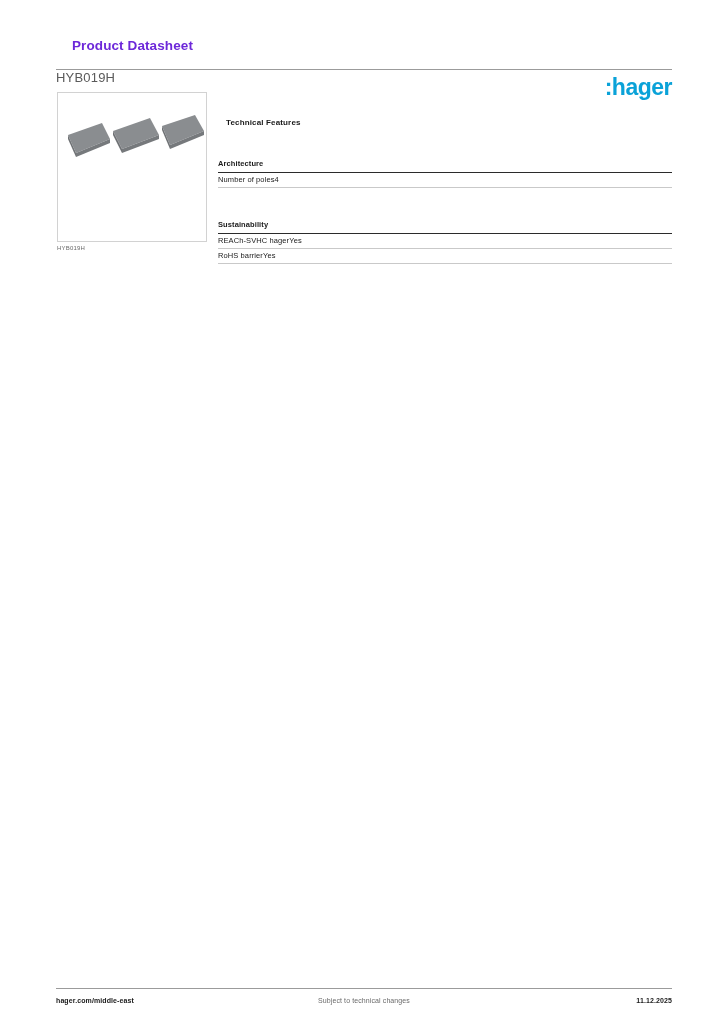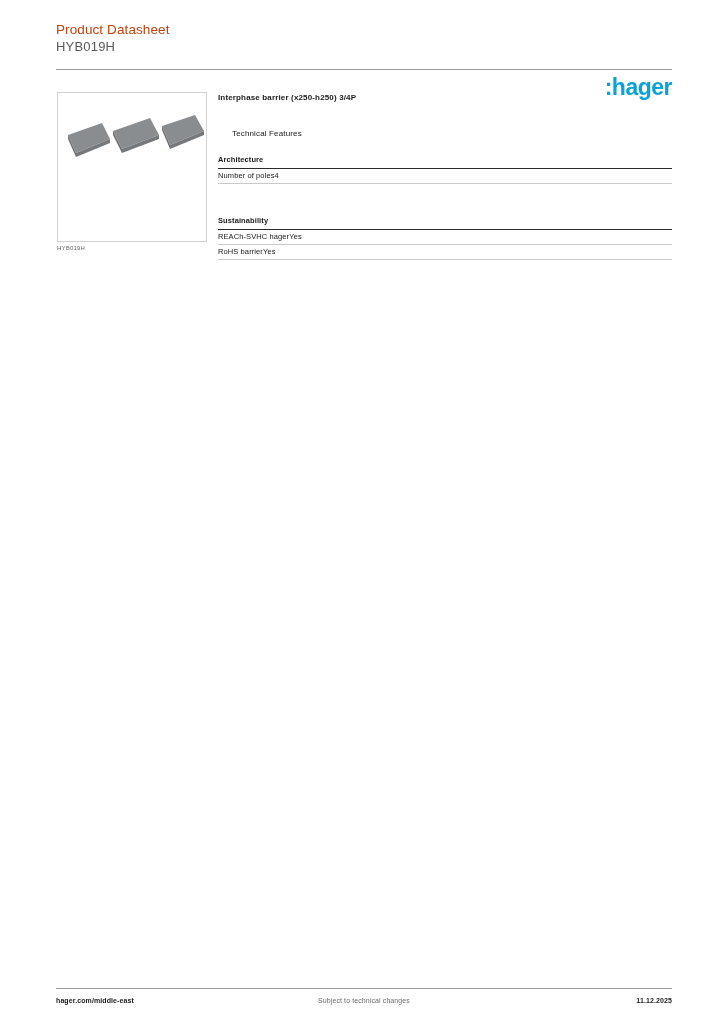--- a/index.html
+++ b/index.html
@@ -30,25 +30,25 @@
     width: 616px;
     height: 44px;
   }
   .title-block {
     position: absolute;
     left: 0;
     top: 0;
   }
   .doc-title {
     font-size: 13.5px;
-    font-weight: normal;
-    color: #c2410c;
+    font-weight: bold;
+    color: #6d28d9;
     letter-spacing: 0.1px;
     line-height: 16px;
-    margin: 0;
+    margin: 16px;
   }
   .doc-subtitle {
     font-size: 13px;
     font-weight: normal;
     color: #5a5a5a;
     line-height: 16px;
     margin: 1px 0 0 0;
     letter-spacing: 0.2px;
   }
   .logo {
@@ -104,31 +104,31 @@
   .prod-name {
     font-size: 8px;
     font-weight: bold;
     color: #1a1a1a;
     letter-spacing: 0.15px;
     margin: 0 0 0 0;
     line-height: 11px;
   }
   .section-title {
     font-size: 8px;
-    font-weight: normal;
+    font-weight: bold;
     color: #1a1a1a;
     letter-spacing: 0.15px;
-    margin: 14px;
+    margin: 8px;
     line-height: 11px;
   }
   .tech-features {
     margin-top: 25px;
   }
   .group {
-    margin-top: 16px;
+    margin-top: 31px;
   }
   .group-title {
     font-size: 7.5px;
     font-weight: bold;
     color: #1a1a1a;
     letter-spacing: 0.1px;
     line-height: 10px;
     padding-bottom: 3px;
     border-bottom: 1px solid #2b2b2b;
   }
@@ -231,21 +231,20 @@
       <g>
         <polygon points="104,33 137,22 146,38 112,52" fill="#8a8d90"></polygon>
         <polygon points="104,33 112,52 112,56 104,37" fill="#6f7275"></polygon>
         <polygon points="112,52 146,38 146,42 112,56" fill="#76797c"></polygon>
       </g>
     </svg>
   </div>
   <div class="product-caption">HYB019H</div>
 
   <div class="content">
-    <div class="prod-name">Interphase barrier (x250-h250) 3/4P</div>
 
     <div class="tech-features">
       <div class="section-title">Technical Features</div>
     </div>
 
     <div class="group architecture">
       <div class="group-title">Architecture</div>
       <div class="row">
         <div class="row-label">Number of poles</div>
         <div class="row-value">4</div>

